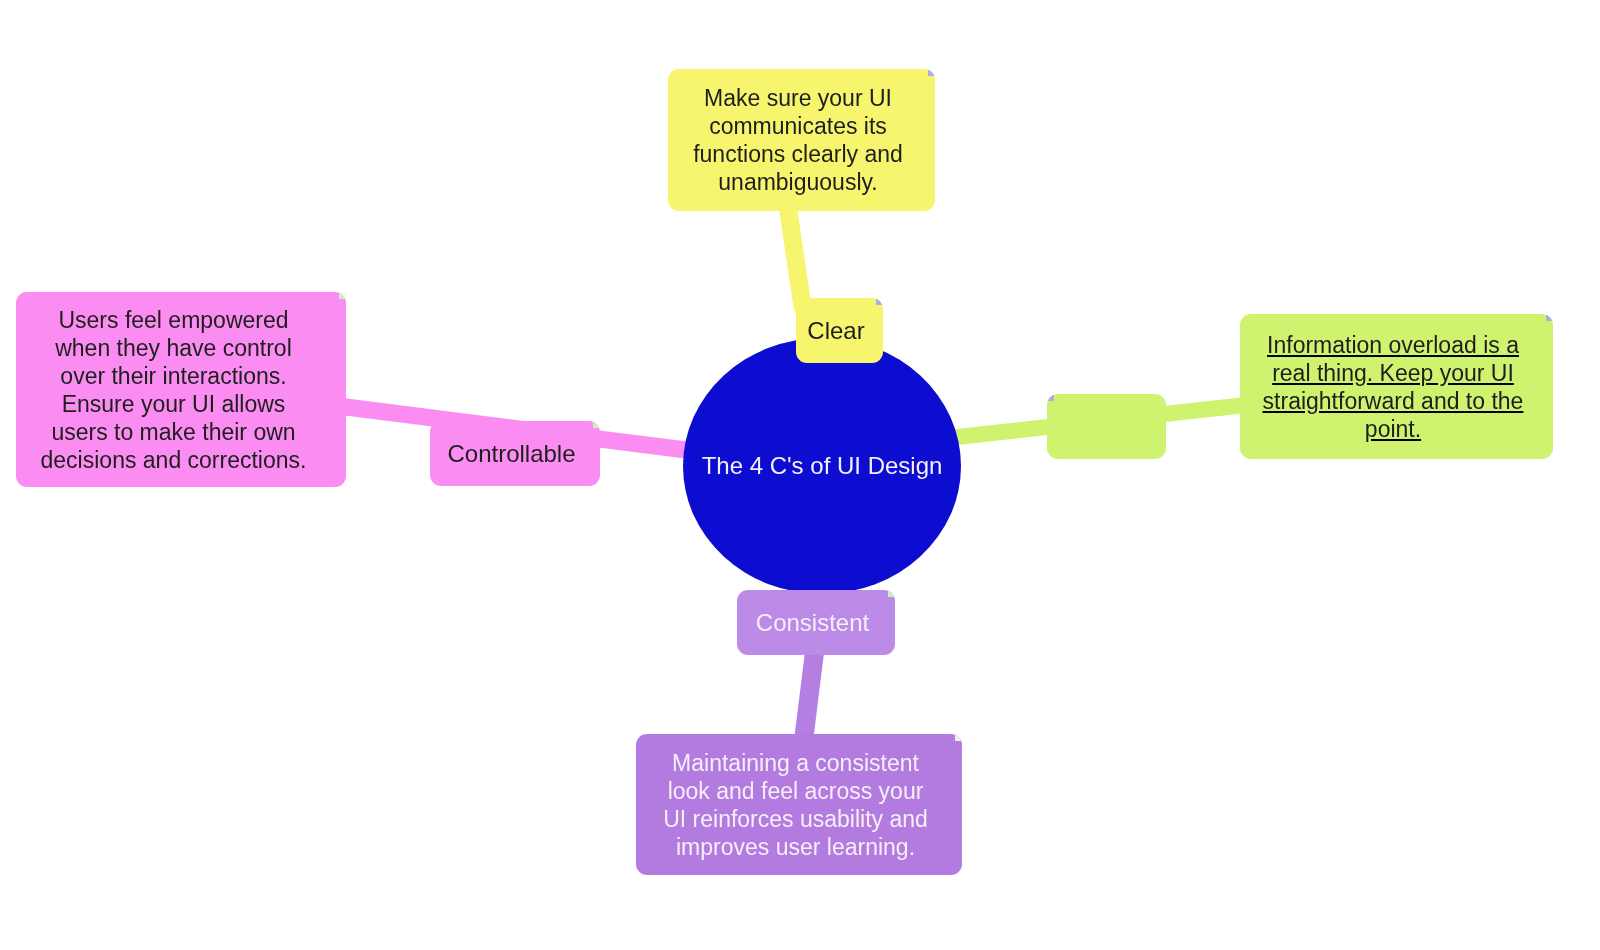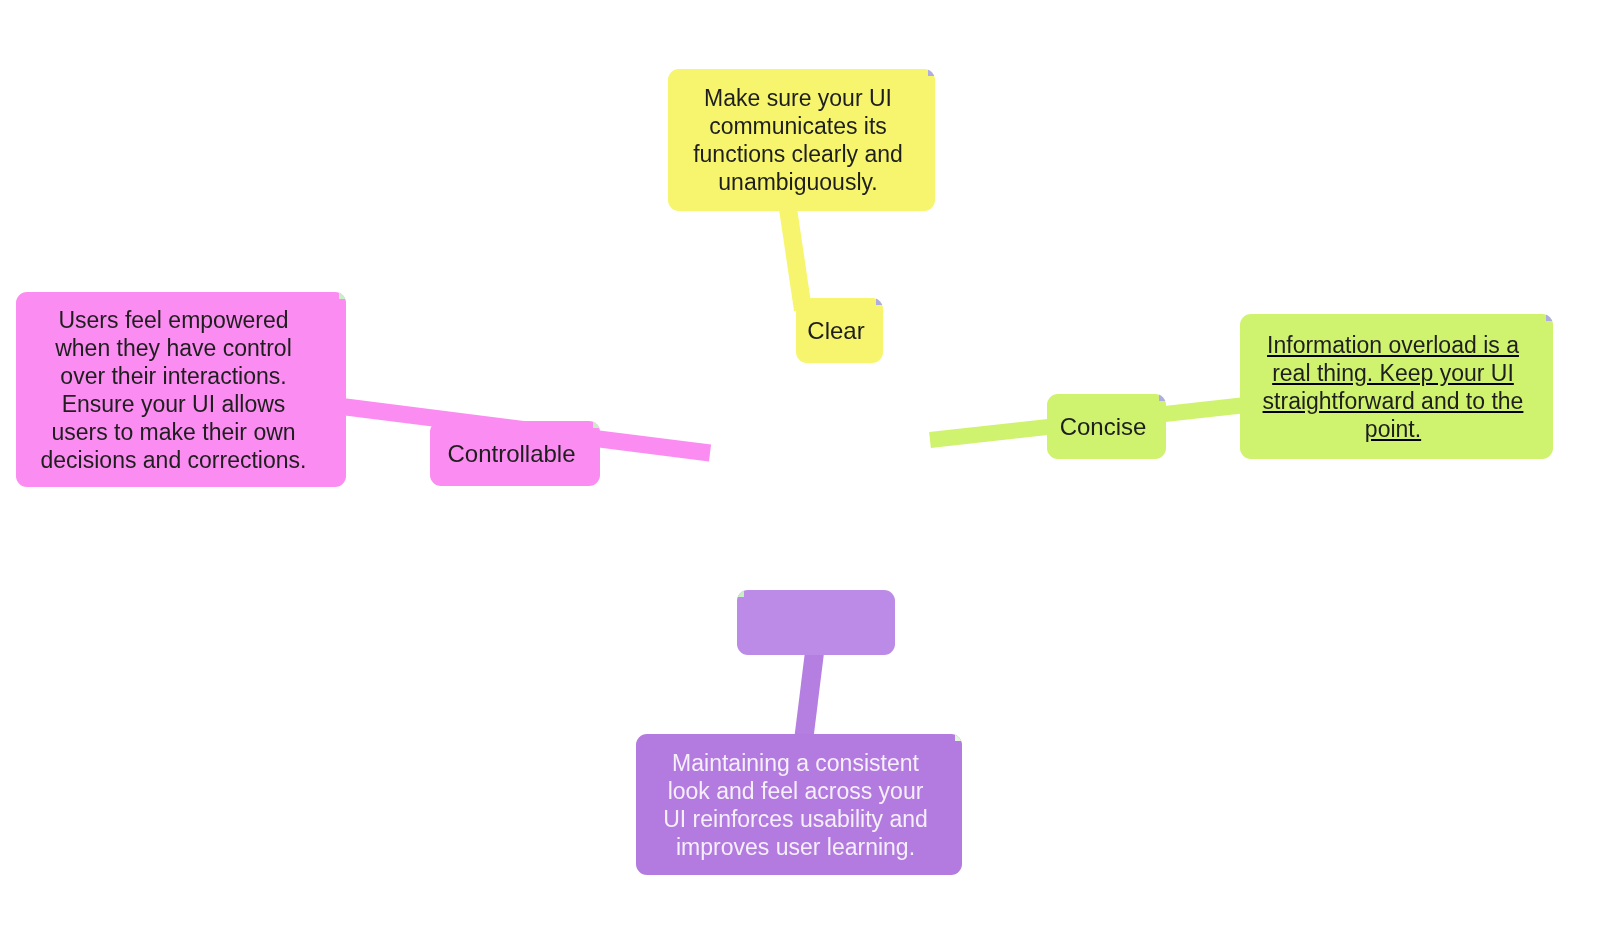--- a/index.html
+++ b/index.html
@@ -79,20 +79,23 @@
 
 <div id="canvas">
 
   <svg id="connectors" viewBox="0 0 1600 950" xmlns="http://www.w3.org/2000/svg">
     <line x1="786" y1="195" x2="803" y2="310" stroke="var(--clear-fill, #F6F56D)" stroke-width="18"></line>
     <line x1="330" y1="405" x2="710" y2="453" stroke="var(--controllable-fill, #FB8CF1)" stroke-width="17"></line>
     <line x1="930" y1="440" x2="1255" y2="404" stroke="var(--concise-fill, #CFF26F)" stroke-width="16"></line>
     <line x1="816" y1="640" x2="803" y2="745" stroke="var(--consistent-connector, #B57EE1)" stroke-width="19"></line>
   </svg>
 
+  <div id="center-node">
+    <div class="title">The 4 C's of UI Design</div>
+  </div>
 
   <div class="node desc-node" id="desc-clear">
     <div class="txt">Make sure your UI
 communicates its
 functions clearly and
 unambiguously.</div>
     <div class="strip strip-lavender"></div>
   </div>
   <div class="node label-node" id="label-clear">
     <div class="txt">Clear</div>
@@ -100,32 +103,32 @@
   </div>
 
   <div class="node desc-node" id="desc-concise">
     <div class="txt">Information overload is a
 real thing. Keep your UI
 straightforward and to the
 point.</div>
     <div class="strip strip-lavender"></div>
   </div>
   <div class="node label-node" id="label-concise">
-    <div class="txt">Concise</div>
     <div class="strip strip-lavender"></div>
   </div>
 
   <div class="node desc-node" id="desc-consistent">
     <div class="txt">Maintaining a consistent
 look and feel across your
 UI reinforces usability and
 improves user learning.</div>
     <div class="strip strip-pale"></div>
   </div>
   <div class="node label-node" id="label-consistent">
+    <div class="txt">Consistent</div>
     <div class="strip strip-green"></div>
   </div>
 
   <div class="node desc-node" id="desc-controllable">
     <div class="txt">Users feel empowered
 when they have control
 over their interactions.
 Ensure your UI allows
 users to make their own
 decisions and corrections.</div>

